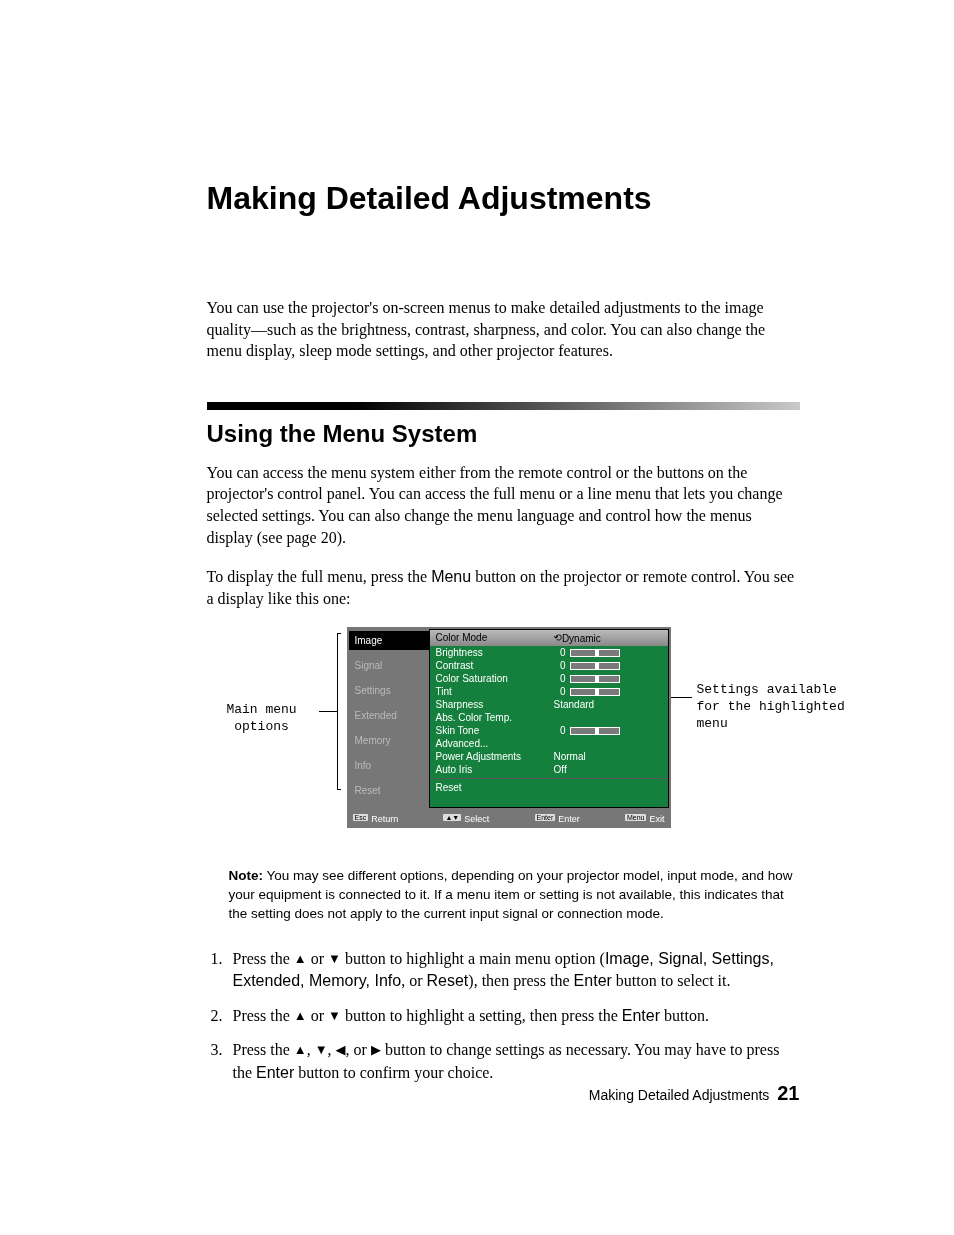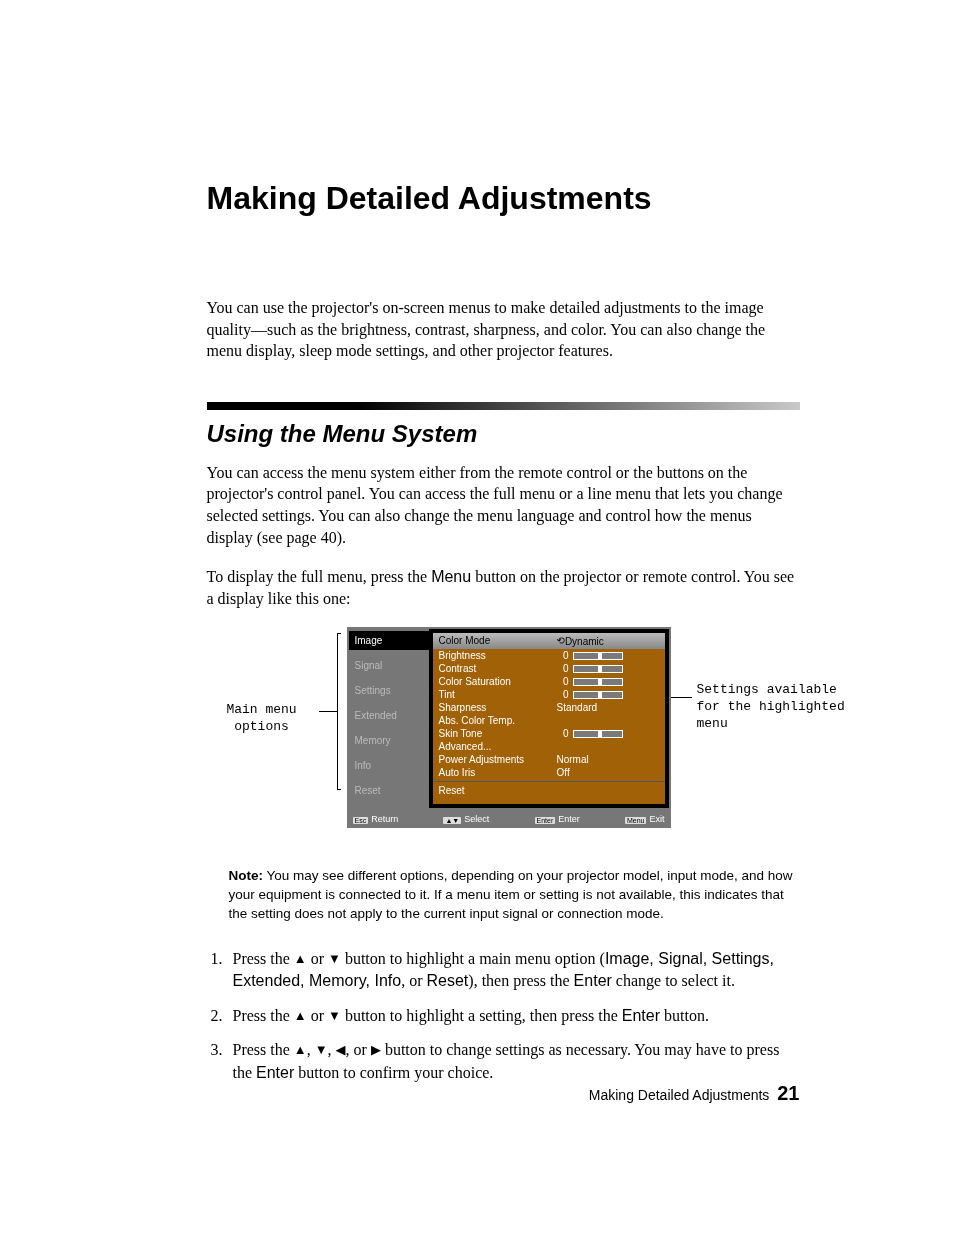--- a/index.html
+++ b/index.html
@@ -32,21 +32,20 @@
     width: 100%;
     background: linear-gradient(to right, #000 0%, #000 25%, #c9c9c9 100%);
     margin-top: 40px;
     margin-bottom: 10px;
   }
   h2.section {
     font-family: Arial, Helvetica, sans-serif;
     font-weight: 700;
     font-size: 24px;
     margin: 0 0 14px 0;
-    font-style: italic;
   }
   .sans { font-family: Arial, Helvetica, sans-serif; }
 
   
   .shot-wrap {
     position: relative;
     height: 220px;
     margin: 10px 0 20px 0;
   }
   .shot {
@@ -71,22 +70,22 @@
     padding: 4px 6px;
     color: #bbb;
     margin-bottom: 6px;
   }
   .menu-left div.sel {
     background: #000;
     color: #fff;
   }
   .menu-right {
     flex: 1;
-    border: 4px solid #000000;
-    background: #a16207;
+    border: 1px solid #000000;
+    background: #15803d;
   }
   .menu-right .hdr {
     background: linear-gradient(to bottom, #bbb, #888);
     color: #000;
     padding: 2px 6px;
     display: flex;
   }
   .menu-right .row {
     padding: 1px 6px;
     display: flex;
@@ -107,21 +106,21 @@
   }
   .menu-right hr {
     border:none; border-top:1px solid #555; margin:2px 0;
   }
   .shot-footer {
     display:flex; justify-content:space-between;
     padding: 4px 6px 4px 6px;
     font-size: 9px;
     background:#777;
   }
-  .shot-footer span { display:inline-flex; align-items:flex-end; gap:3px;}
+  .shot-footer span { display:inline-flex; align-items:flex-start; gap:3px;}
   .keycap {
     background:#ddd; color:#000; font-size:7px; padding:0 2px; border-radius:1px;
   }
 
   
   .callout {
     position:absolute;
     font-family: Liberation Mono, monospace;
     font-size: 13px;
     color:#000;
@@ -172,21 +171,21 @@
 
 <div class="page">
 
   <h1 class="title">Making Detailed Adjustments</h1>
 
   <p class="body">You can use the projector's on-screen menus to make detailed adjustments to the image quality—such as the brightness, contrast, sharpness, and color. You can also change the menu display, sleep mode settings, and other projector features.</p>
 
   <div class="section-rule"></div>
   <h2 class="section">Using the Menu System</h2>
 
-  <p class="body">You can access the menu system either from the remote control or the buttons on the projector's control panel. You can access the full menu or a line menu that lets you change selected settings. You can also change the menu language and control how the menus display (see page 40).</p>
+  <p class="body">You can access the menu system either from the remote control or the buttons on the projector's control panel. You can access the full menu or a line menu that lets you change selected settings. You can also change the menu language and control how the menus display (see page 20).</p>
 
   <p class="body">
     <span>To display the full menu, press the </span><span class="sans">Menu</span><span> button on the projector or remote control. You see a display like this one:</span>
   </p>
 
   <div class="shot-wrap">
 
     <div class="callout callout-left">Main menu options</div>
 
     <div class="line" style="left:112px; top:84px; width:18px; height:1px;"></div>
@@ -306,21 +305,21 @@
       </div>
     </div>
   </div>
 
   <p class="note">
     <b>Note:</b><span> You may see different options, depending on your projector model, input mode, and how your equipment is connected to it. If a menu item or setting is not available, this indicates that the setting does not apply to the current input signal or connection mode.</span>
   </p>
 
   <ol class="steps">
     <li>
-      <span>Press the </span><span class="tri">▲</span><span> or </span><span class="tri">▼</span><span> button to highlight a main menu option (</span><span class="sans">Image, Signal, Settings, Extended, Memory, Info</span><span>, or </span><span class="sans">Reset</span><span>), then press the </span><span class="sans">Enter</span><span> change to select it.</span>
+      <span>Press the </span><span class="tri">▲</span><span> or </span><span class="tri">▼</span><span> button to highlight a main menu option (</span><span class="sans">Image, Signal, Settings, Extended, Memory, Info</span><span>, or </span><span class="sans">Reset</span><span>), then press the </span><span class="sans">Enter</span><span> button to select it.</span>
     </li>
     <li>
       <span>Press the </span><span class="tri">▲</span><span> or </span><span class="tri">▼</span><span> button to highlight a setting, then press the </span><span class="sans">Enter</span><span> button.</span>
     </li>
     <li>
       <span>Press the </span><span class="tri">▲</span><span>, </span><span class="tri">▼</span><span>, </span><span class="tri">◀</span><span>, or </span><span class="tri">▶</span><span> button to change settings as necessary. You may have to press the </span><span class="sans">Enter</span><span> button to confirm your choice.</span>
     </li>
   </ol>
 
   <div class="page-footer">

